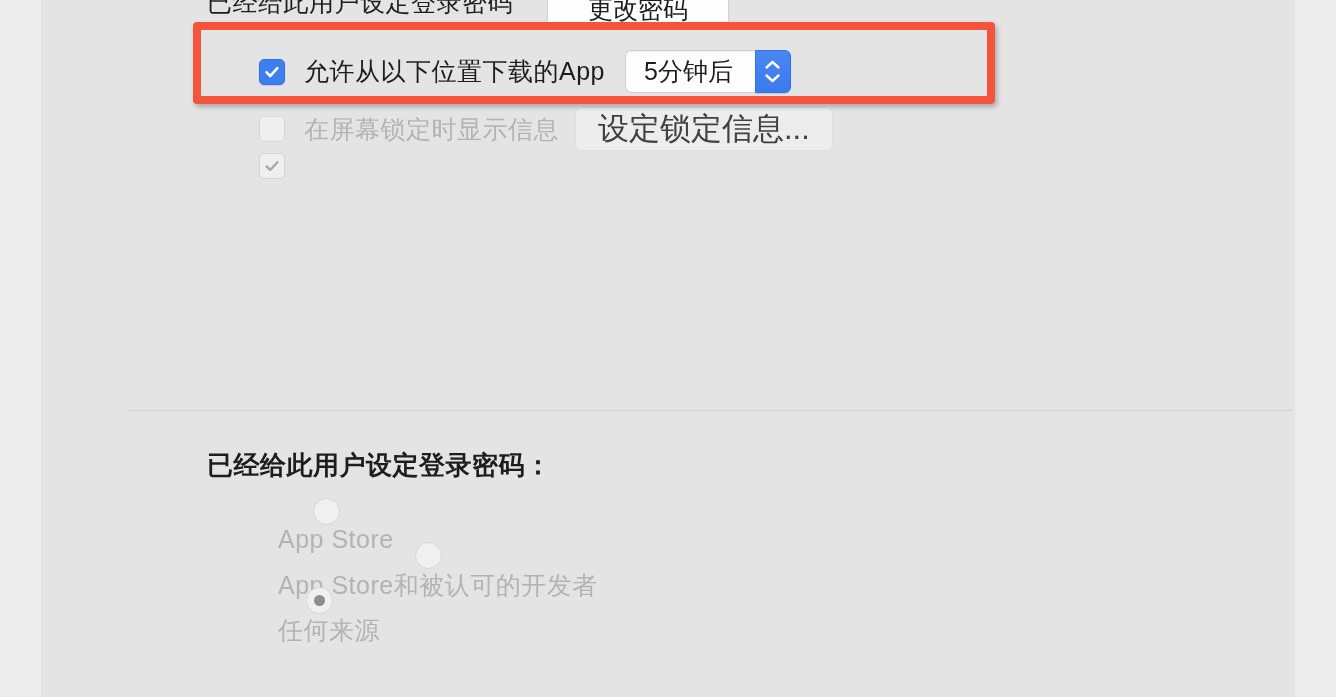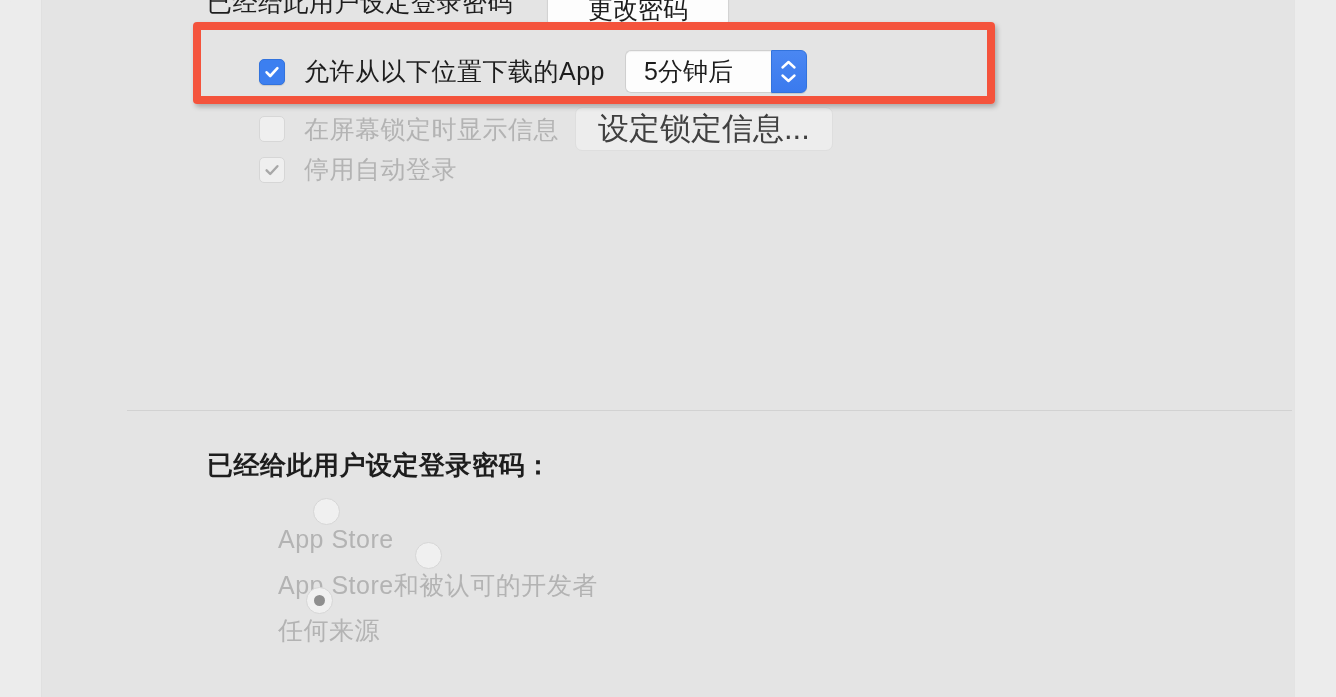--- a/index.html
+++ b/index.html
@@ -133,21 +133,21 @@
   #sleep-password-row .label-cn { margin-left: 19px; }
 
   #sleep-delay-control {
     position: relative;
     margin-left: 20px;
     display: flex;
     align-items: stretch;
     height: 43px;
   }
   #sleep-delay-field {
-    width: 146px;
+    width: 130px;
     background: #fdfdfd;
     border: 1px solid #cfcfcf;
     border-right: none;
     border-radius: 6px 0 0 6px;
     display: flex;
     align-items: center;
     padding-left: 18px;
     box-sizing: border-box;
     box-shadow: inset 0 1px 1px rgba(0,0,0,0.05);
   }
@@ -299,21 +299,20 @@
         <span class="btn-text">设定锁定信息...</span>
       </span>
     </div>
 
     <div class="row" id="disable-autologin-row">
       <span class="checkbox dim-on">
         <svg width="18" height="18" viewBox="0 0 18 18" aria-hidden="true">
           <path d="M3.6 9.3 L7.2 13 L14.4 5.2" fill="none" stroke="#a8a8a8" stroke-width="2.4" stroke-linecap="round" stroke-linejoin="round"></path>
         </svg>
       </span>
-      <span class="label-dim">停用自动登录</span>
     </div>
 
     <div id="section-divider"></div>
 
     <div id="app-download-heading">已经给此用户设定登录密码：</div>
 
     <div class="radio-row" style="top:498px;">
       <span class="radio">
         
       </span>

